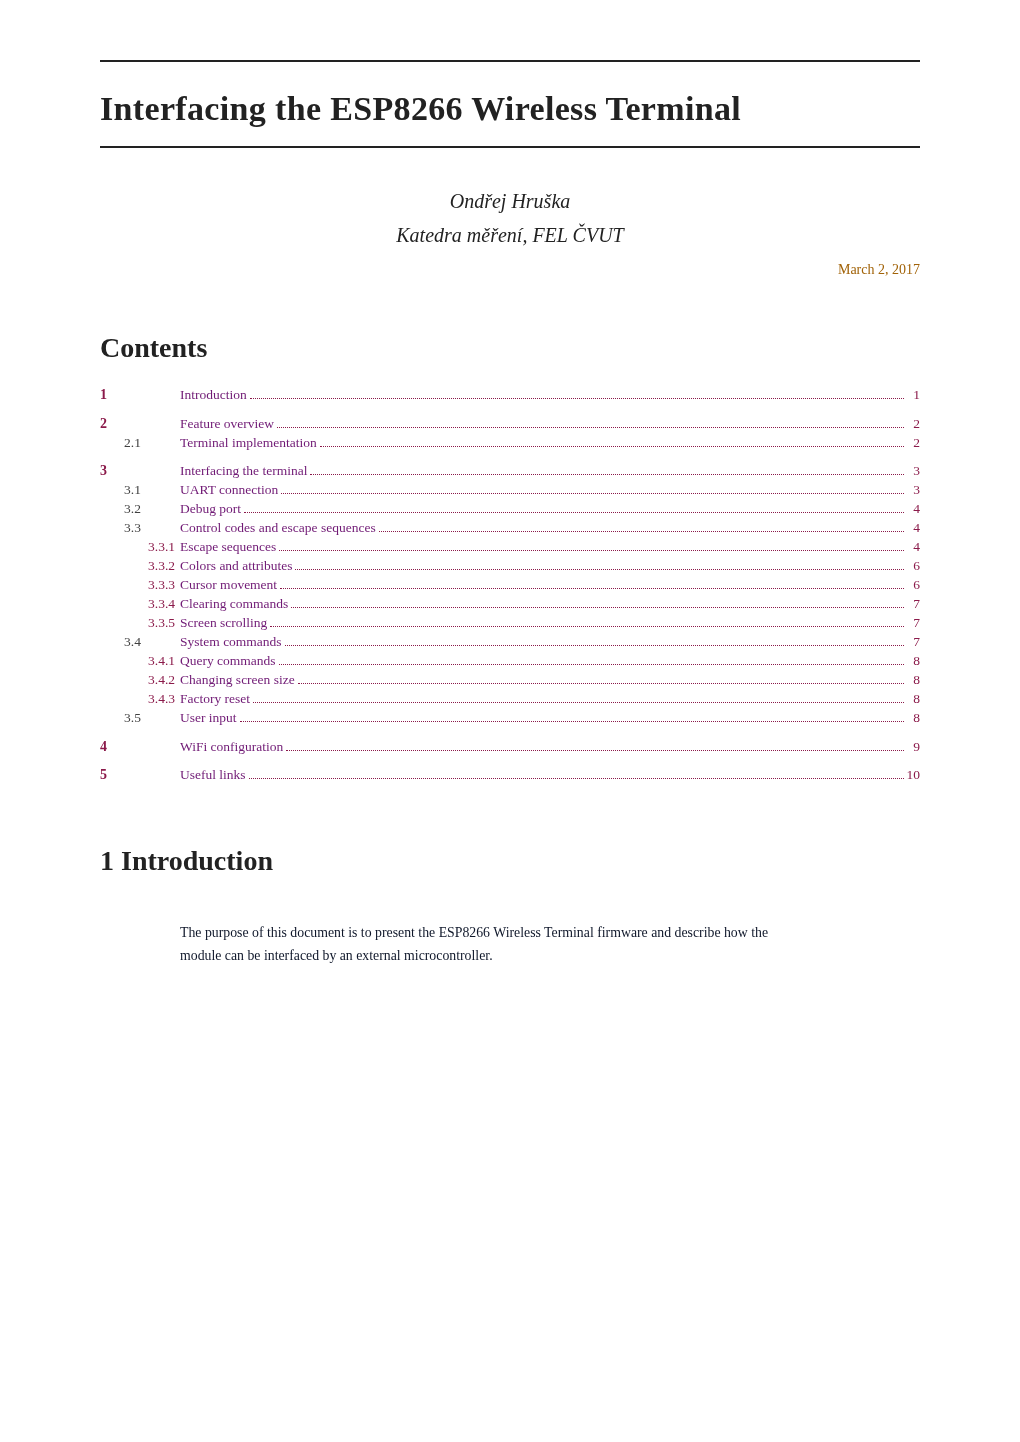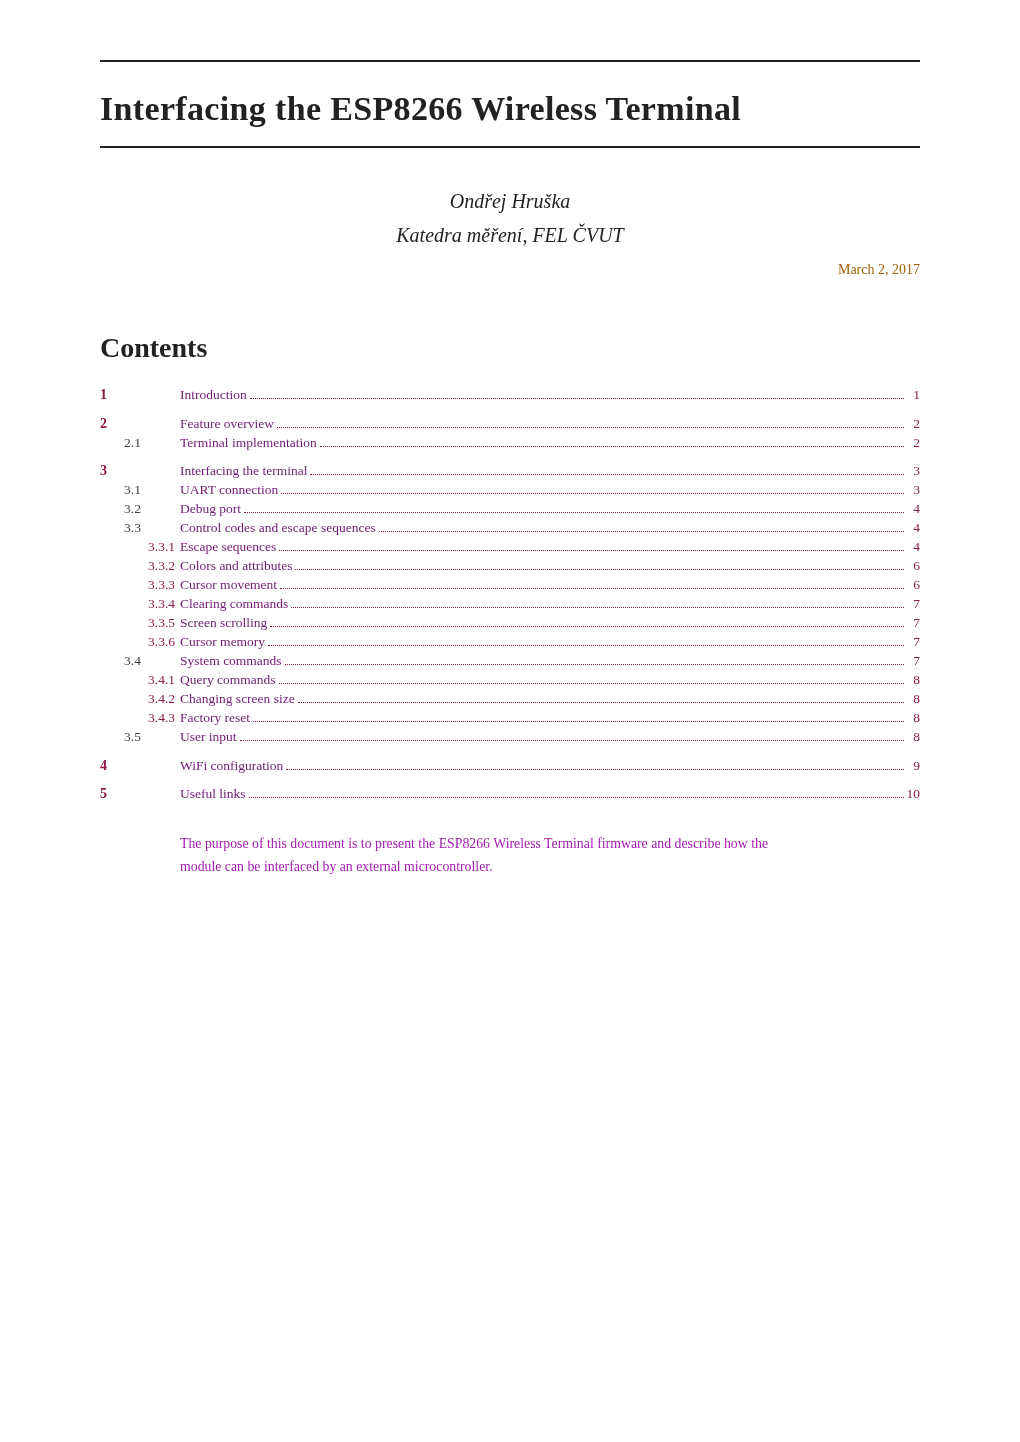--- a/index.html
+++ b/index.html
@@ -118,21 +118,21 @@
     .intro-heading {
       font-size: 28px;
       font-weight: bold;
       font-family: 'Georgia', serif;
       margin: 32px 0 22px 0;
     }
     .intro-para {
       font-size: 13.8px;
       line-height: 1.7;
       padding-left: 80px;
-      color: #a21caf;
+      color: #0f172a;
       max-width: 680px;
     }
     .toc-separator {
       height: 6px;
     }
   </style>
 </head>
 <body>
 
 <div class="page">
@@ -284,30 +284,20 @@
         <td class="sec-num-subsub">3.3.5</td>
         <td class="dots-cell">
           <div class="dots-line">
             <span class="dots-label">Screen scrolling</span>
             <span class="dots-fill"></span>
           </div>
         </td>
         <td class="sec-page">7</td>
       </tr>
 
-      <tr>
-        <td class="sec-num-subsub">3.3.6</td>
-        <td class="dots-cell">
-          <div class="dots-line">
-            <span class="dots-label">Cursor memory</span>
-            <span class="dots-fill"></span>
-          </div>
-        </td>
-        <td class="sec-page">7</td>
-      </tr>
 
       <tr>
         <td class="sec-num-sub">3.4</td>
         <td class="dots-cell">
           <div class="dots-line">
             <span class="dots-label">System commands</span>
             <span class="dots-fill"></span>
           </div>
         </td>
         <td class="sec-page">7</td>
@@ -380,15 +370,18 @@
           <div class="dots-line">
             <span class="dots-label">Useful links</span>
             <span class="dots-fill"></span>
           </div>
         </td>
         <td class="sec-page">10</td>
       </tr>
     </tbody>
   </table>
 
+  <div style="display:flex; align-items:baseline; margin: 26px 0 22px 0;">
+    <span class="intro-heading">1   Introduction</span>
+  </div>
 
   <p class="intro-para">The purpose of this document is to present the ESP8266 Wireless Terminal firmware and describe how the module can be interfaced by an external microcontroller.</p>
 </div>
 
 </body></html>

